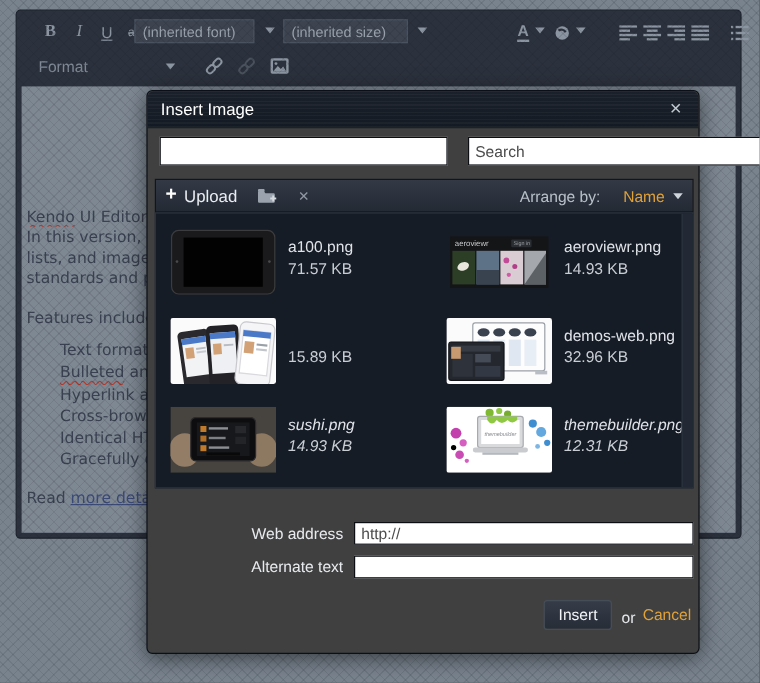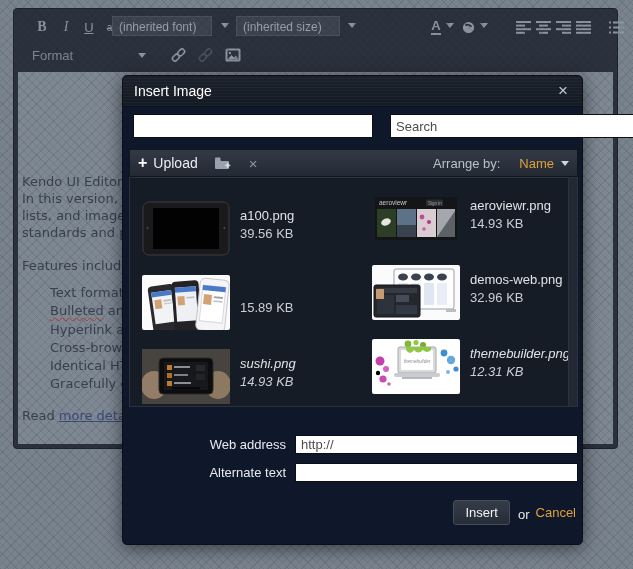--- a/index.html
+++ b/index.html
@@ -69,21 +69,21 @@
   
   .overlay{
     position:absolute;left:0;top:0;right:0;bottom:0;z-index:50;
     background-image:
       repeating-linear-gradient(45deg, rgba(20,25,35,.10) 0 1px, transparent 1px 6px),
       repeating-linear-gradient(-45deg, rgba(20,25,35,.10) 0 1px, transparent 1px 6px);
   }
   
   .dialog{
     position:absolute;left:122px;top:75px;width:461px;height:470px;z-index:100;
-    background:#0f172a;border:1px solid #0c1016;border-radius:5px;
+    background:#404040;border:1px solid #0c1016;border-radius:5px;
     box-shadow:0 3px 18px rgba(0,0,0,.55);
     color:#dfe3e8;font-size:13px;box-sizing:border-box;
   }
   .dlg-title{
     position:absolute;left:0;top:0;right:0;height:30px;
     background:linear-gradient(#1b212b,#141a23);
     background-image:repeating-linear-gradient(0deg, rgba(255,255,255,.035) 0 1px, transparent 1px 3px),linear-gradient(#1b212b,#141a23);
     border-bottom:1px solid #0d1117;border-radius:5px 5px 0 0;
     display:flex;align-items:center;
   }
@@ -116,21 +116,21 @@
   .arrange-label{color:#b9c0c8;}
   .arrange-value{color:#e0a138;margin-left:19px;}
   .arrange .caret{border-top-color:#cfd5db;margin-left:7px;}
   .file-list{
     position:absolute;left:6px;top:101px;width:449px;height:230px;
     background:#161c25;border:1px solid #2b323d;box-sizing:border-box;overflow:hidden;
   }
   .scroll-gutter{position:absolute;right:0;top:0;bottom:0;width:8px;background:#222934;border-left:1px solid #2b323d;}
   .file-item{position:absolute;width:210px;height:60px;cursor:pointer;}
   .fi-r1{top:13px;} .fi-r2{top:87px;} .fi-r3{top:161px;font-style:italic;}
-  .fi-c1{left:12px;margin-top:10px;} .fi-c2{left:242px;}
+  .fi-c1{left:12px;} .fi-c2{left:242px;}
   .thumb{position:absolute;left:0;top:0;width:88px;height:55px;}
   .fi-name{position:absolute;left:98px;top:7px;color:#dfe3e8;white-space:nowrap;}
   .fi-size{position:absolute;left:98px;top:25px;color:#c9ced4;white-space:nowrap;}
   .form-label{position:absolute;width:160px;text-align:right;color:#e8ebee;line-height:20px;}
   .lbl-web{left:3px;top:359px;}
   .lbl-alt{left:3px;top:387px;}
   .inp-web{left:172px;top:359px;width:283px;height:19px;color:#4d4d4d;}
   .inp-alt{left:172px;top:387px;width:283px;height:19px;}
   .btn-row{position:absolute;right:6px;top:423px;height:26px;display:flex;align-items:center;}
   .insert-btn{
@@ -293,21 +293,21 @@
   <div class="file-list">
 
     <div class="file-item fi-r1 fi-c1">
       <svg class="thumb" viewBox="0 0 88 55">
         <rect x="1" y="1" width="86" height="53" rx="6" fill="#1a1a1c" stroke="#3c3c3f"></rect>
         <rect x="11" y="7" width="66" height="41" fill="#020203"></rect>
         <circle cx="5.5" cy="27" r="1.1" fill="#4a4a4d"></circle>
         <circle cx="82.5" cy="27" r="1.1" fill="#4a4a4d"></circle>
       </svg>
       <span class="fi-name">a100.png</span>
-      <span class="fi-size">39.56 KB</span>
+      <span class="fi-size">71.57 KB</span>
     </div>
 
     <div class="file-item fi-r1 fi-c2">
       <svg class="thumb" viewBox="0 0 88 55">
         <rect x="3" y="6" width="82" height="43" fill="#141517"></rect>
         <text x="7" y="14" font-size="6.5" fill="#c7c9cc" font-family="Liberation Sans, sans-serif">aeroviewr</text>
         <rect x="54" y="8.5" width="17" height="6.5" rx="1" fill="#2a2d31"></rect>
         <text x="56" y="13.5" font-size="4.5" fill="#9aa0a6" font-family="Liberation Sans, sans-serif">Sign in</text>
         <rect x="5" y="18" width="19" height="28" fill="#2c3f26"></rect>
         <ellipse cx="14" cy="31" rx="5" ry="3.4" fill="#e9e7dd" transform="rotate(-20 14 31)"></ellipse>

